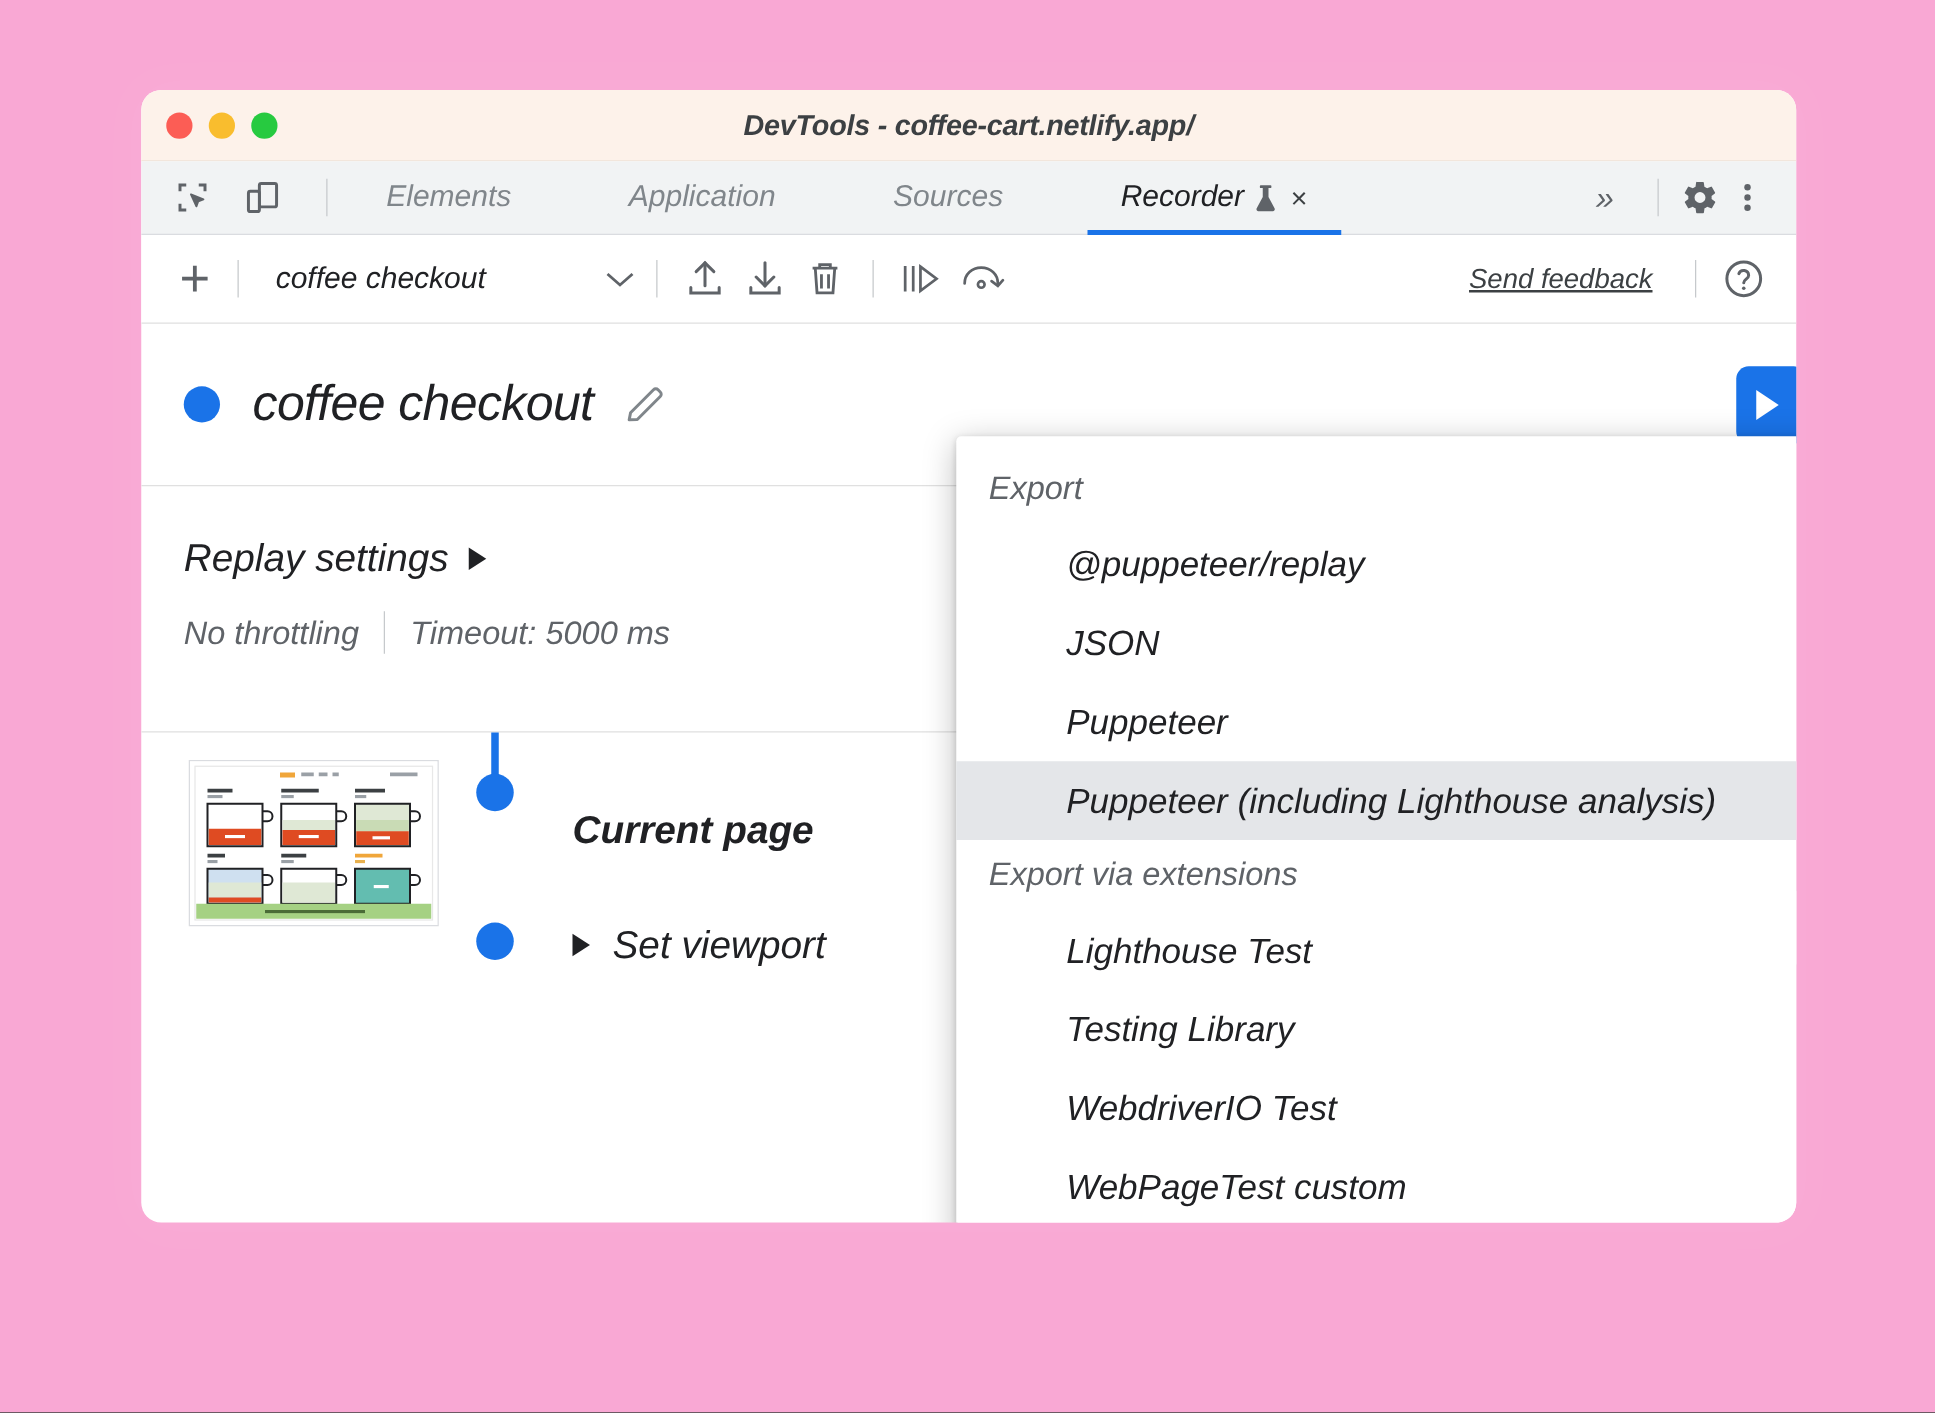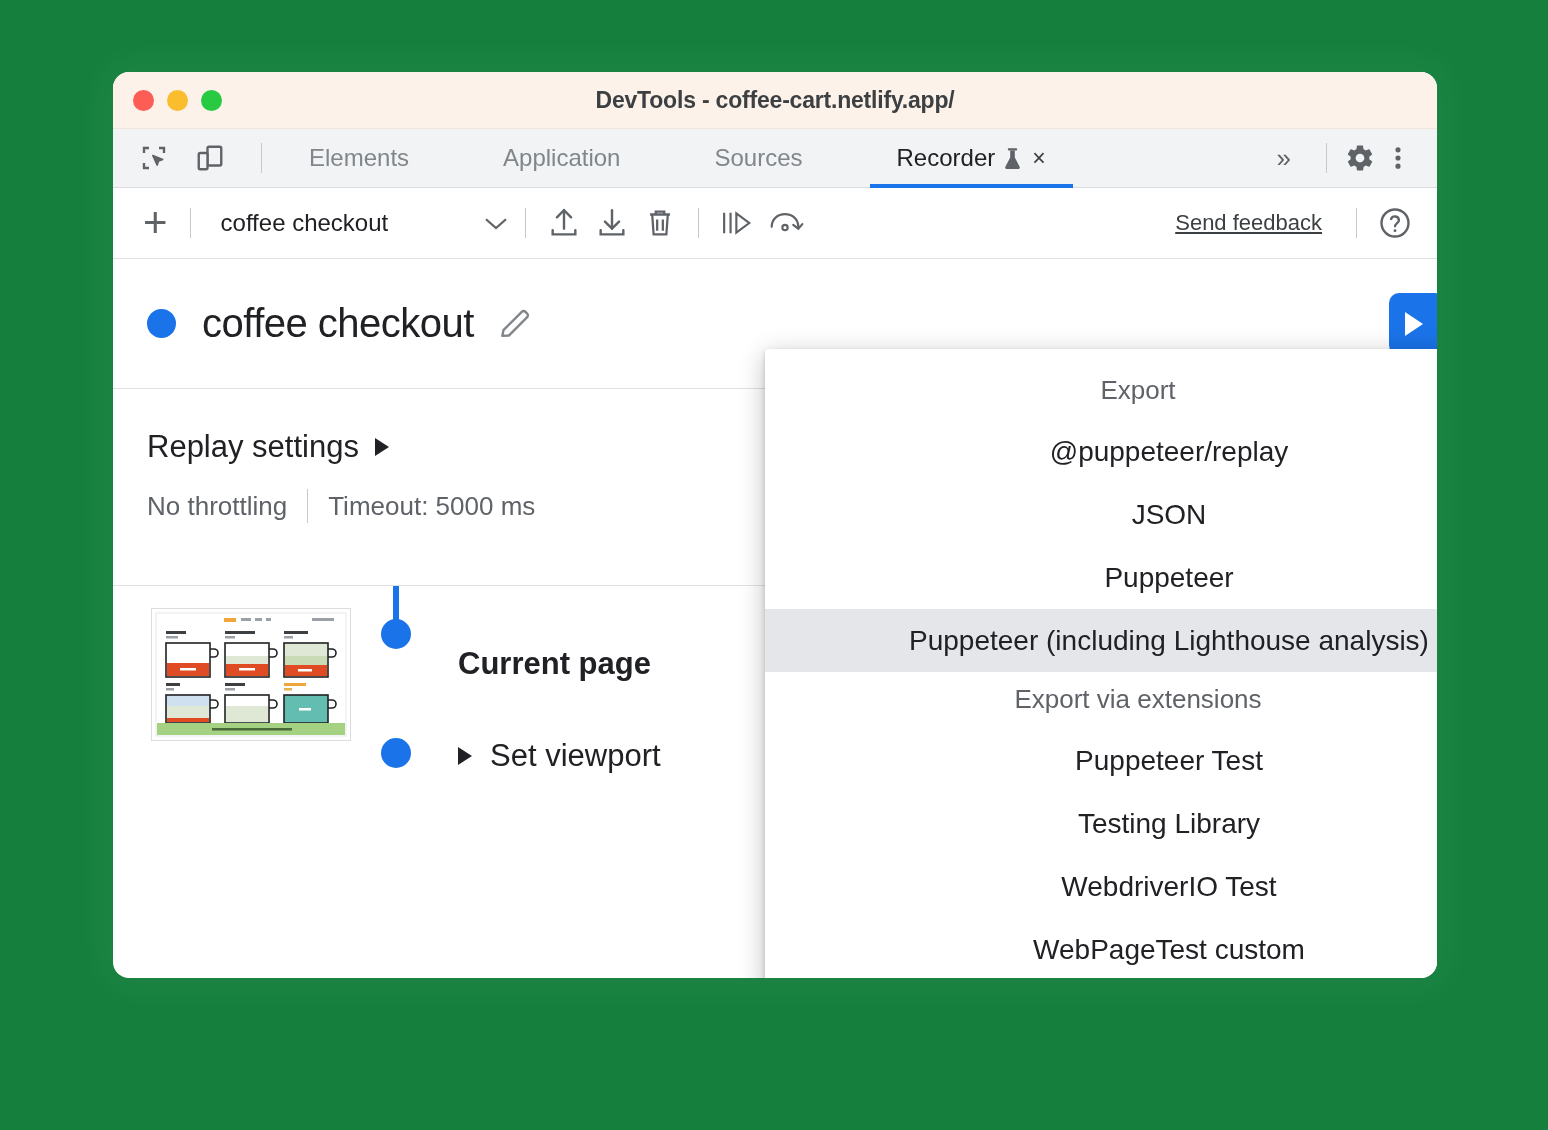--- a/index.html
+++ b/index.html
@@ -3,21 +3,21 @@
 <meta charset="utf-8">
 <style>
   * { box-sizing: border-box; margin: 0; padding: 0; }
   html, body {
     width: 1548px; height: 1130px;
     background: #000000;
     font-family: "Liberation Sans", sans-serif;
     overflow: hidden;
   }
 
-  #root { position: relative; width: 1548px; height: 1130px; background: #15803d; }
+  #root { position: relative; width: 1548px; height: 1130px; background: #f9a8d4; font-style: italic; }
 
   
   .window {
     position: absolute;
     left: 113px; top: 72px;
     width: 1324px; height: 906px;
     background: #ffffff;
     border-radius: 16px;
     overflow: hidden;
     box-shadow: 0 0 38px 10px rgba(255,255,255,0.045);
@@ -214,21 +214,20 @@
   
   .menu {
     position: absolute;
     left: 652px; top: 277px;
     width: 720px;
     background: #ffffff;
     border-radius: 4px;
     box-shadow: 0 2px 5px rgba(0,0,0,0.16), 0 6px 26px rgba(0,0,0,0.26);
     padding: 14px 0 16px 0;
     z-index: 50;
-    text-align: center;
   }
   .menu-group-title {
     font-size: 26px; color: #5f6368;
     padding: 12px 0 14px 26px;
   }
   .menu-item {
     font-size: 28px; color: #202124;
     padding: 14px 0 14px 88px;
     line-height: 1.25;
   }
@@ -490,21 +489,21 @@
     </div>
 
     <div class="menu">
       <div class="menu-group-title">Export</div>
       <div class="menu-item">@puppeteer/replay</div>
       <div class="menu-item">JSON</div>
       <div class="menu-item">Puppeteer</div>
       <div class="menu-item hl">Puppeteer (including Lighthouse analysis)</div>
 
       <div class="menu-group-title">Export via extensions</div>
-      <div class="menu-item">Puppeteer Test</div>
+      <div class="menu-item">Lighthouse Test</div>
       <div class="menu-item">Testing Library</div>
       <div class="menu-item">WebdriverIO Test</div>
       <div class="menu-item">WebPageTest custom</div>
 
     </div>
 
   </div>
 </div>
 
 </body></html>

